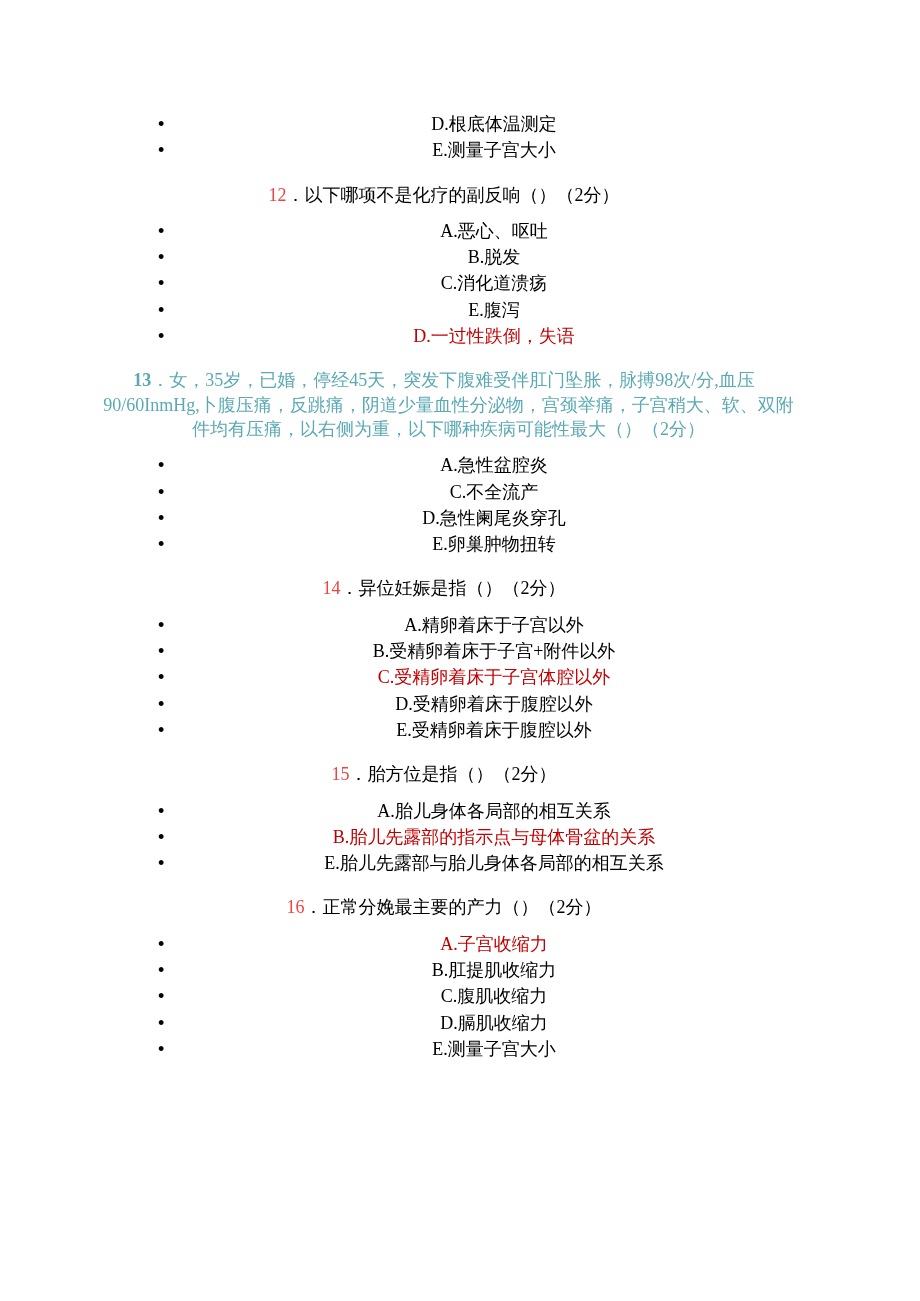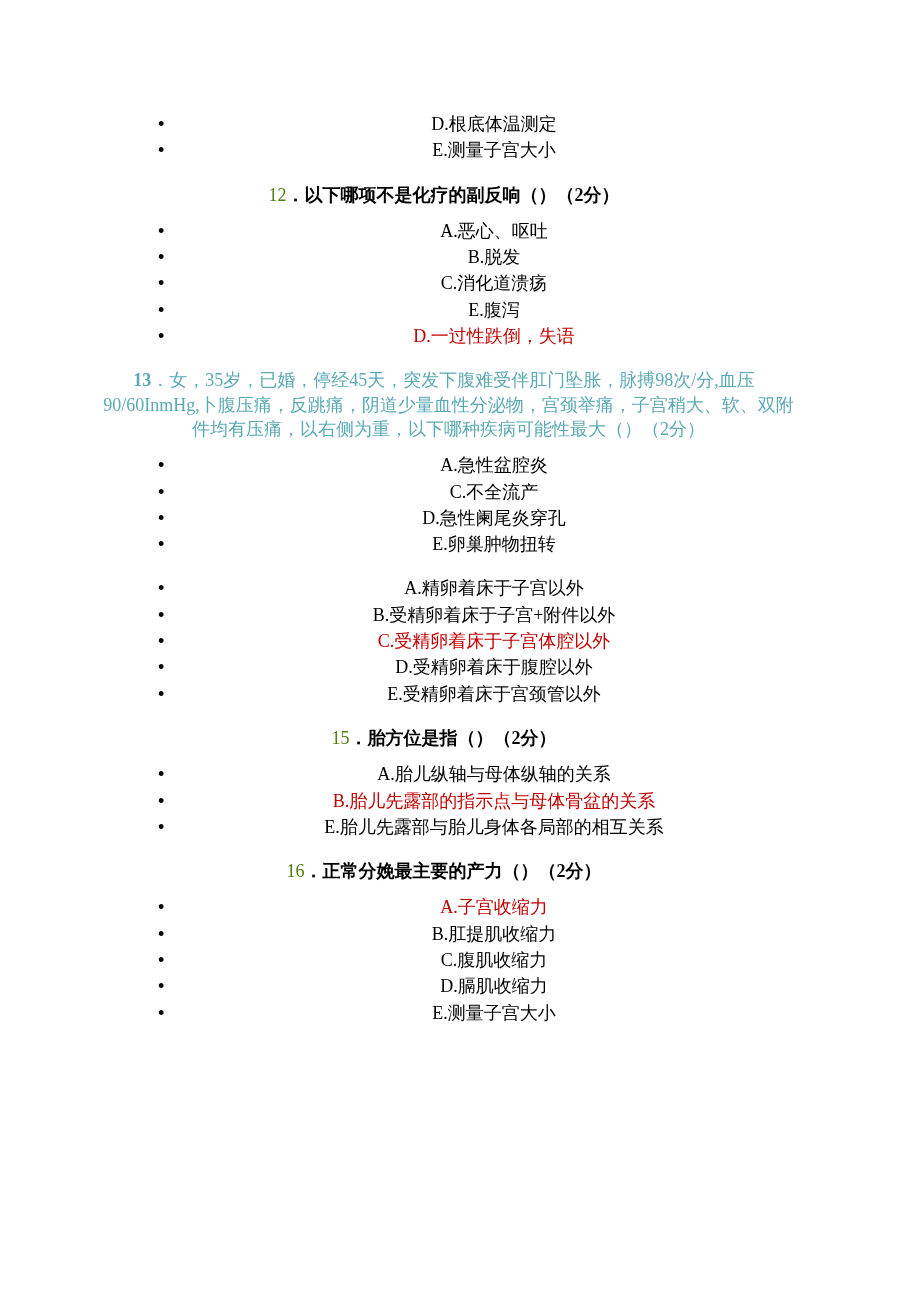--- a/index.html
+++ b/index.html
@@ -33,24 +33,24 @@
     top: 0;
     color: #000;
     font-family: Arial, sans-serif;
   }
   .answer { color: #c00000; }
   .qline {
     margin: 14px 0 12px 0;
     text-indent: -0.5em;
     padding-left: 0.5em;
   }
-  .qnum { color: #4d7c0f; }
+  .qnum { color: #ef4444; }
   .qnum2 { color: #5aa9b3; font-weight: bold; }
   .qtext-teal { color: #5aa9b3; }
-  .qtext-black { color: #000; font-weight: bold; }
+  .qtext-black { color: #000; }
 </style>
 </head>
 <body>
 
 <div class="page">
 
   <ul class="opts">
     <li><span>D.根底体温测定</span></li>
     <li><span>E.测量子宫大小</span></li>
   </ul>
@@ -69,33 +69,36 @@
   <div class="qline">
     <span class="qnum2">13</span><span class="qtext-teal">．女，35岁，已婚，停经45天，突发下腹难受伴肛门坠胀，脉搏98次/分,血压90/60InmHg,卜腹压痛，反跳痛，阴道少量血性分泌物，宫颈举痛，子宫稍大、软、双附件均有压痛，以右侧为重，以下哪种疾病可能性最大（）（2分）</span>
   </div>
   <ul class="opts">
     <li><span>A.急性盆腔炎</span></li>
     <li><span>C.不全流产</span></li>
     <li><span>D.急性阑尾炎穿孔</span></li>
     <li><span>E.卵巢肿物扭转</span></li>
   </ul>
 
+  <div class="qline">
+    <span class="qnum">14</span><span class="qtext-black">．异位妊娠是指（）（2分）</span>
+  </div>
   <ul class="opts">
     <li><span>A.精卵着床于子宫以外</span></li>
     <li><span>B.受精卵着床于子宫+附件以外</span></li>
     <li><span class="answer">C.受精卵着床于子宫体腔以外</span></li>
     <li><span>D.受精卵着床于腹腔以外</span></li>
-    <li><span>E.受精卵着床于宫颈管以外</span></li>
+    <li><span>E.受精卵着床于腹腔以外</span></li>
   </ul>
 
   <div class="qline">
     <span class="qnum">15</span><span class="qtext-black">．胎方位是指（）（2分）</span>
   </div>
   <ul class="opts">
-    <li><span>A.胎儿纵轴与母体纵轴的关系</span></li>
+    <li><span>A.胎儿身体各局部的相互关系</span></li>
     <li><span class="answer">B.胎儿先露部的指示点与母体骨盆的关系</span></li>
     <li><span>E.胎儿先露部与胎儿身体各局部的相互关系</span></li>
   </ul>
 
   <div class="qline">
     <span class="qnum">16</span><span class="qtext-black">．正常分娩最主要的产力（）（2分）</span>
   </div>
   <ul class="opts">
     <li><span class="answer">A.子宫收缩力</span></li>
     <li><span>B.肛提肌收缩力</span></li>

